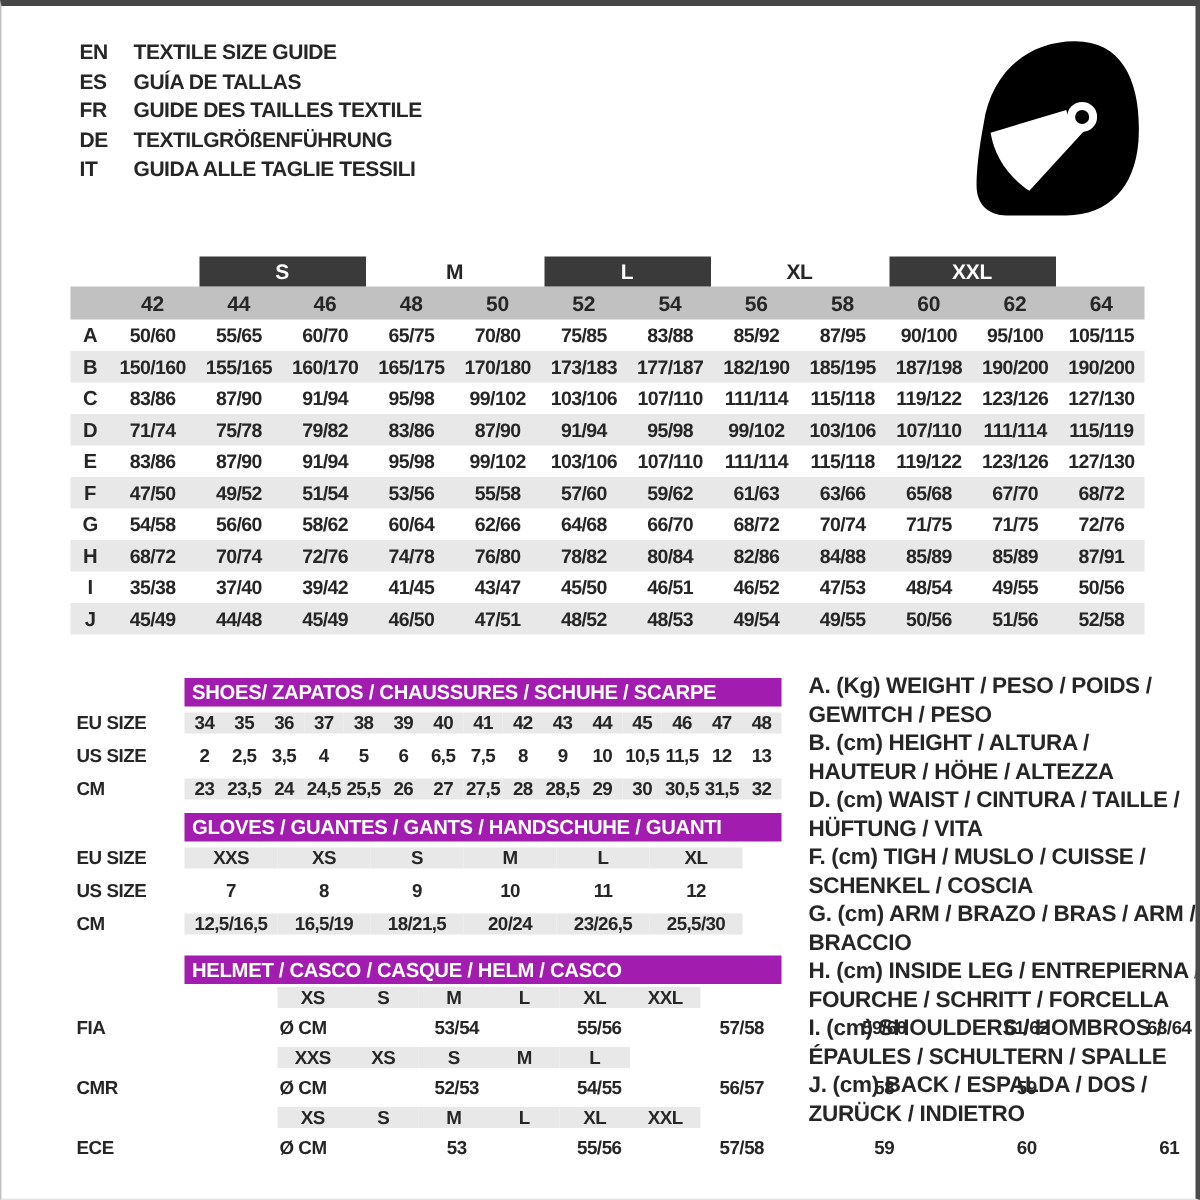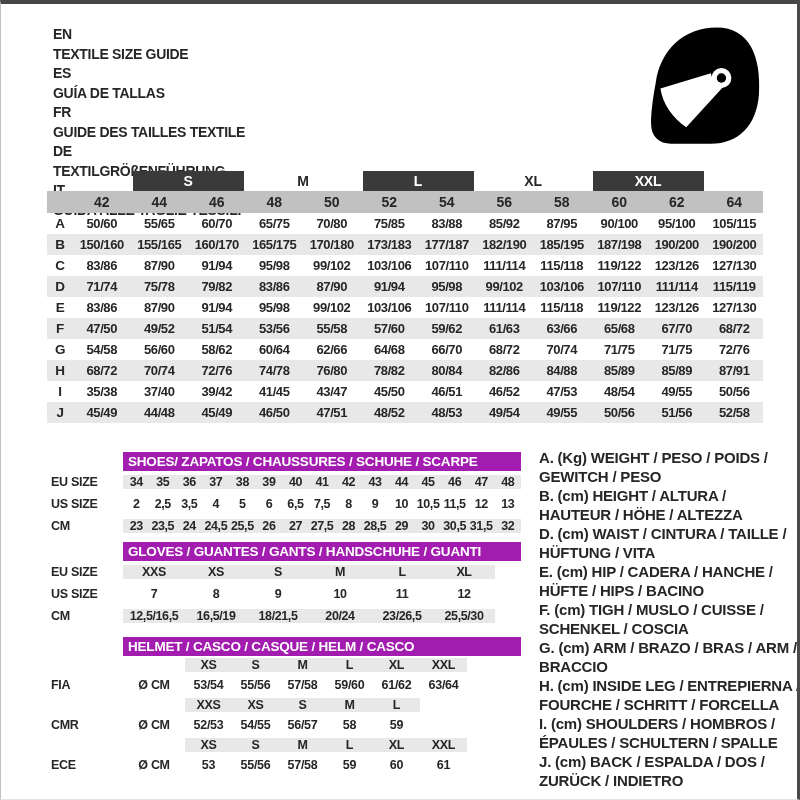--- a/index.html
+++ b/index.html
@@ -3,21 +3,21 @@
 <meta charset="utf-8">
 <style>
   html,body{margin:0;padding:0;background:#fff;}
   .page{position:relative;width:800px;height:800px;box-sizing:border-box;background:#fff;
     border-top:4px solid #464646;border-right:3px solid #4a4a4a;
     border-left:1px solid #c2c2c2;border-bottom:1px solid #e3e3e3;
     font-family:"Liberation Sans",sans-serif;color:#262626;overflow:hidden;}
 
   
   .langs{position:absolute;left:52px;top:21px;}
-  .lang-row{display:flex;font-weight:700;font-size:14px;line-height:19.5px;letter-spacing:-0.3px;flex-direction:column;}
+  .lang-row{display:flex;font-weight:700;font-size:14px;line-height:19.5px;letter-spacing:-0.3px;}
   .lang-code{width:36px;}
 
   
   .helmet-ic{position:absolute;left:645px;top:20px;width:118px;height:122px;}
 
   
   .maint{position:absolute;left:46px;top:166px;width:716px;}
   .mrow{display:grid;grid-template-columns:26px repeat(12,1fr);align-items:center;}
   .groups{height:21px;}
   .gcell{height:20px;display:flex;align-items:center;justify-content:center;
@@ -33,21 +33,21 @@
   .sub{position:absolute;left:46px;width:474px;}
   .shoes{top:448px;}
   .gloves{top:538px;}
   .helmT{top:633px;}
   .subrow{display:grid;align-items:center;}
   .hdr{grid-template-columns:76px 1fr;height:19px;}
   .hbar{background:#a21caf;color:#fff;font-weight:700;font-size:13.5px;height:19px;
     line-height:19px;padding-left:5px;letter-spacing:-0.2px;white-space:nowrap;}
   .srow{height:22px;font-weight:700;font-size:12.5px;letter-spacing:-0.4px;}
   .hsize{height:18px;font-weight:700;font-size:12.5px;letter-spacing:-0.3px;}
-  .hval{height:22px;font-weight:700;font-size:12.5px;letter-spacing:-0.3px;}
+  .hval{height:22px;font-weight:700;font-size:12.5px;letter-spacing:-0.3px;gap:48px;}
   .rlabel{font-weight:700;font-size:12.5px;text-align:left;padding-left:4px;letter-spacing:-0.3px;white-space:nowrap;}
   .stc{background:#e8e8e8;}
 
   
   .legend{position:absolute;left:538px;top:444px;width:262px;
     font-weight:700;font-size:15px;line-height:19px;letter-spacing:-0.2px;}
 </style>
 </head>
 <body>
 
@@ -435,21 +435,20 @@
           <div class="cell">61</div>
           <div class="cell"></div>
         </div>
       </div>
   </div>
 
   <div class="legend">
       <div class="legend-item">A. (Kg) WEIGHT / PESO / POIDS / GEWITCH / PESO</div>
       <div class="legend-item">B. (cm) HEIGHT / ALTURA / HAUTEUR / HÖHE / ALTEZZA</div>
       <div class="legend-item">D. (cm) WAIST / CINTURA / TAILLE / HÜFTUNG / VITA</div>
-      <div class="legend-item">E. (cm) HIP / CADERA / HANCHE / HÜFTE / HIPS / BACINO</div>
       <div class="legend-item">F. (cm) TIGH / MUSLO / CUISSE / SCHENKEL / COSCIA</div>
       <div class="legend-item">G. (cm) ARM / BRAZO / BRAS / ARM / BRACCIO</div>
       <div class="legend-item">H. (cm) INSIDE LEG / ENTREPIERNA / FOURCHE / SCHRITT / FORCELLA</div>
       <div class="legend-item">I. (cm) SHOULDERS / HOMBROS / ÉPAULES / SCHULTERN / SPALLE</div>
       <div class="legend-item">J. (cm) BACK / ESPALDA / DOS / ZURÜCK / INDIETRO</div>
     </div>
 
 </div>
 
 </body></html>

